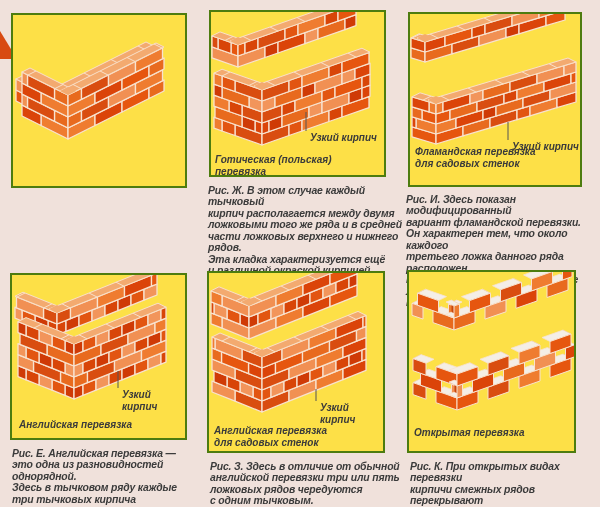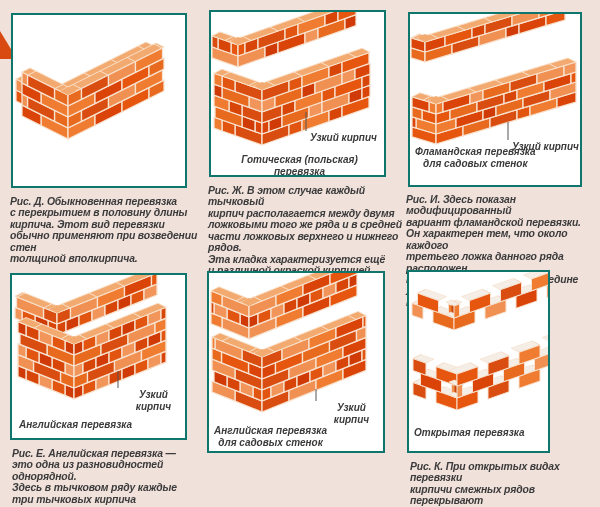--- a/index.html
+++ b/index.html
@@ -6,25 +6,24 @@
   body{background:#888;}
   #page{
     position:relative;
     width:600px;height:507px;
     background:#f0e1db;
     overflow:hidden;
     font-family:"Liberation Sans",sans-serif;
   }
   .panel{
     position:absolute;
-    background:#ffffff;
-    border:2px solid #0f766e;
+    background:#fde047;
+    border:2px solid #4d7c0f;
     box-sizing:border-box;
     overflow:hidden;
-    text-align:center;
   }
   .panel svg{position:absolute;left:0;top:0;}
   .caption{
     position:absolute;
     font:italic 700 10.4px/1.1 "Liberation Sans",sans-serif;
     color:#3b3b3b;
     letter-spacing:-0.15px;
     white-space:pre-line;
   }
   .plabel{
@@ -102,25 +101,20 @@
         <polygon points="95.5,70.8 122.5,57.3 122.5,46.3 95.5,59.8" fill="#f19053" stroke="#f8e2cf" stroke-width="1.3" stroke-linejoin="round"></polygon>
         <polygon points="122.5,57.3 149.5,43.8 149.5,32.8 122.5,46.3" fill="#ef7c30" stroke="#f8e2cf" stroke-width="1.3" stroke-linejoin="round"></polygon>
         <polygon points="55.0,80.0 151.0,32.0 143.0,28.0 47.0,76.0" fill="#f3aa70" stroke="#f9e0c8" stroke-width="1" stroke-linejoin="round"></polygon>
         <line x1="68" y1="73.5" x2="60" y2="69.5" stroke="#f9e0c8" stroke-width="1"></line>
         <line x1="95" y1="60" x2="87" y2="56" stroke="#f9e0c8" stroke-width="1"></line>
         <line x1="122" y1="46.5" x2="114" y2="42.5" stroke="#f9e0c8" stroke-width="1"></line>
         <line x1="149" y1="33" x2="141" y2="29" stroke="#f9e0c8" stroke-width="1"></line>
         <polygon points="55.0,80.0 47.0,76.0 55.0,72.0 63.0,76.0" fill="#f3aa70"></polygon>
       </svg>
   </div>
-  <div class="caption" style="left:10px;top:196px;width:202px">Рис. Д. Обыкновенная перевязка
-с перекрытием в половину длины
-кирпича. Этот вид перевязки
-обычно применяют при возведении стен
-толщиной вполкирпича.</div>
 
   <div class="panel" style="left:209px;top:10px;width:177px;height:167px">
     <svg width="173" height="163" viewBox="0 0 173 163">
         <polygon points="27.0,55.0 1.0,45.9 1.0,34.9 27.0,44.0" fill="#f19053" stroke="#f8e2cf" stroke-width="1.3" stroke-linejoin="round"></polygon>
         <polygon points="27.0,44.0 20.0,41.5 20.0,30.5 27.0,33.0" fill="#e6560f" stroke="#f8e2cf" stroke-width="1.3" stroke-linejoin="round"></polygon>
         <polygon points="20.0,41.5 7.0,37.0 7.0,26.0 20.0,30.5" fill="#d84508" stroke="#f8e2cf" stroke-width="1.3" stroke-linejoin="round"></polygon>
         <polygon points="7.0,37.0 1.0,34.9 1.0,23.9 7.0,26.0" fill="#d94d10" stroke="#f8e2cf" stroke-width="1.3" stroke-linejoin="round"></polygon>
         <polygon points="27.0,33.0 1.0,23.9 9.0,19.9 35.0,29.0" fill="#f3aa70" stroke="#f9e0c8" stroke-width="1" stroke-linejoin="round"></polygon>
         <line x1="14" y1="28.450000000000003" x2="22" y2="24.450000000000003" stroke="#f9e0c8" stroke-width="1"></line>
         <polygon points="27.0,55.0 54.0,45.5 54.0,34.5 27.0,44.0" fill="#f19053" stroke="#f8e2cf" stroke-width="1.3" stroke-linejoin="round"></polygon>
@@ -473,22 +467,26 @@
         <line x1="93" y1="68" x2="85" y2="64" stroke="#f9e0c8" stroke-width="1"></line>
         <line x1="120" y1="57.2" x2="112" y2="53.2" stroke="#f9e0c8" stroke-width="1"></line>
         <line x1="147" y1="46.400000000000006" x2="139" y2="42.400000000000006" stroke="#f9e0c8" stroke-width="1"></line>
         <polygon points="53.0,84.0 45.0,80.0 53.0,76.0 61.0,80.0" fill="#f3aa70"></polygon>
         <line x1="107" y1="116" x2="107" y2="128" stroke="#555555" stroke-width="1"></line>
       </svg>
     <span class="plabel" style="left:111px;top:129px">Узкий кирпич</span>
     <span class="plabel" style="left:5px;top:152px">Английская перевязка
 для садовых стенок</span>
   </div>
-
-  <div class="panel" style="left:407px;top:270px;width:143px;height:183px">
+  <div class="caption" style="left:210px;top:461px;width:196px">Рис. З. Здесь в отличие от обычной
+английской перевязки три или пять
+ложковых рядов чередуются
+с одним тычковым.</div>
+
+  <div class="panel" style="left:407px;top:270px;width:169px;height:183px">
     <svg width="171" height="179" viewBox="0 0 171 179">
         <polygon points="24.0,50.6 32.0,46.6 32.0,34.6 24.0,38.6" fill="#c7470c"></polygon>
         <polygon points="45.0,46.0 24.0,38.6 32.0,34.6 53.0,42.0" fill="#f4eee6" stroke="#f8e2cf" stroke-width="0.8" stroke-linejoin="round"></polygon>
         <polygon points="45.0,58.0 24.0,50.6 24.0,38.6 45.0,46.0" fill="#e86a1e" stroke="#f8e2cf" stroke-width="1" stroke-linejoin="round"></polygon>
         <polygon points="3.0,43.3 11.0,39.3 11.0,27.3 3.0,31.3" fill="#c7470c"></polygon>
         <polygon points="14.0,35.1 3.0,31.3 11.0,27.3 22.0,31.1" fill="#f4eee6" stroke="#f8e2cf" stroke-width="0.8" stroke-linejoin="round"></polygon>
         <polygon points="14.0,47.1 3.0,43.3 3.0,31.3 14.0,35.1" fill="#f19053" stroke="#f8e2cf" stroke-width="1" stroke-linejoin="round"></polygon>
         <polygon points="39.5,44.1 47.5,40.1 47.5,28.1 39.5,32.1" fill="#c7470c"></polygon>
         <polygon points="45.0,34.0 39.5,32.1 47.5,28.1 53.0,30.0" fill="#f4eee6" stroke="#f8e2cf" stroke-width="0.8" stroke-linejoin="round"></polygon>
         <polygon points="45.0,46.0 39.5,44.1 39.5,32.1 45.0,34.0" fill="#ef7c30" stroke="#f8e2cf" stroke-width="1" stroke-linejoin="round"></polygon>

